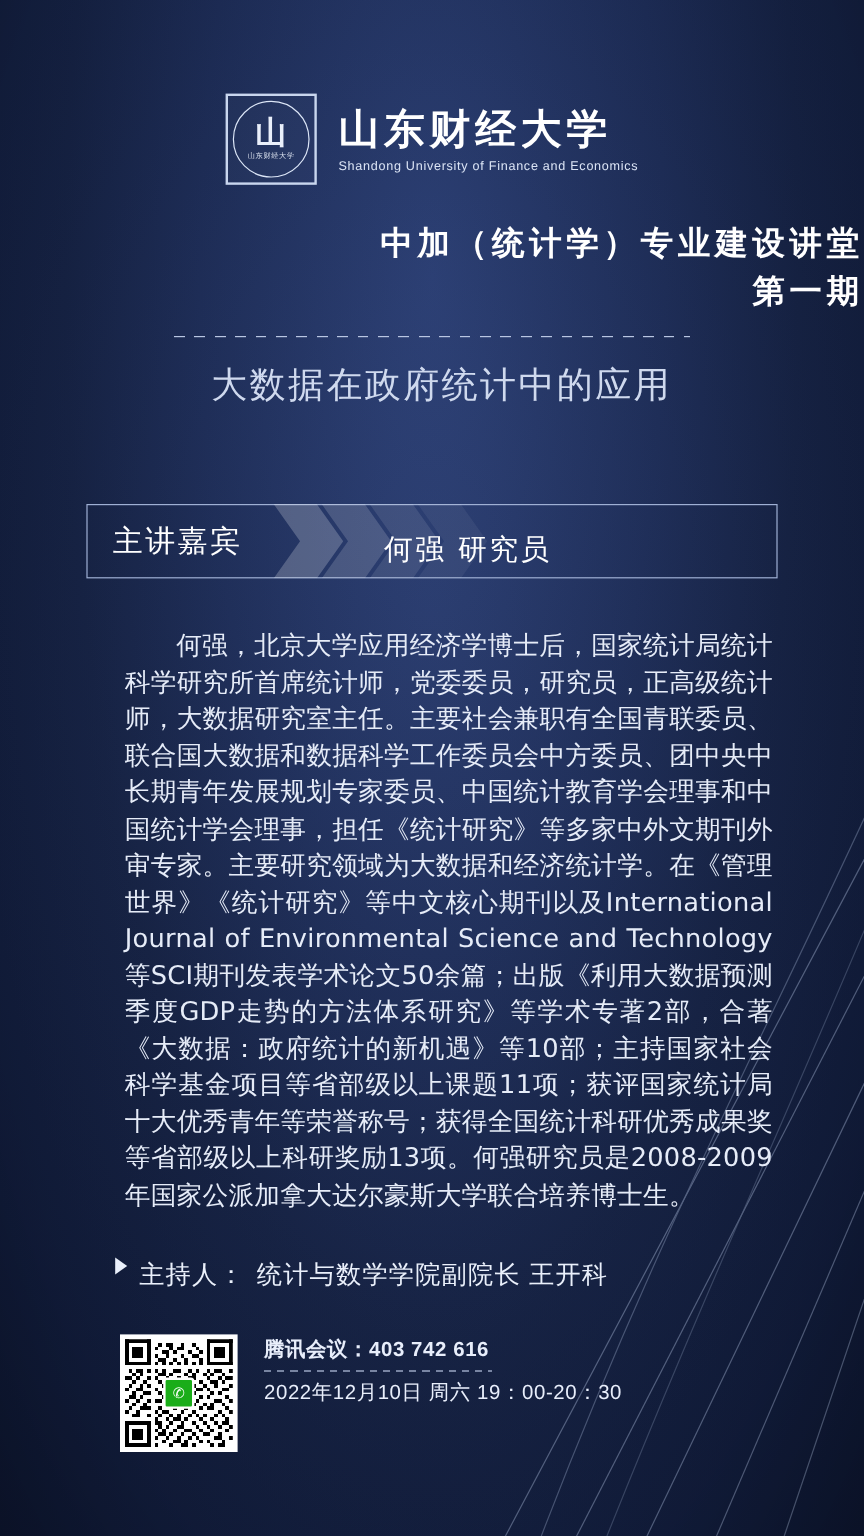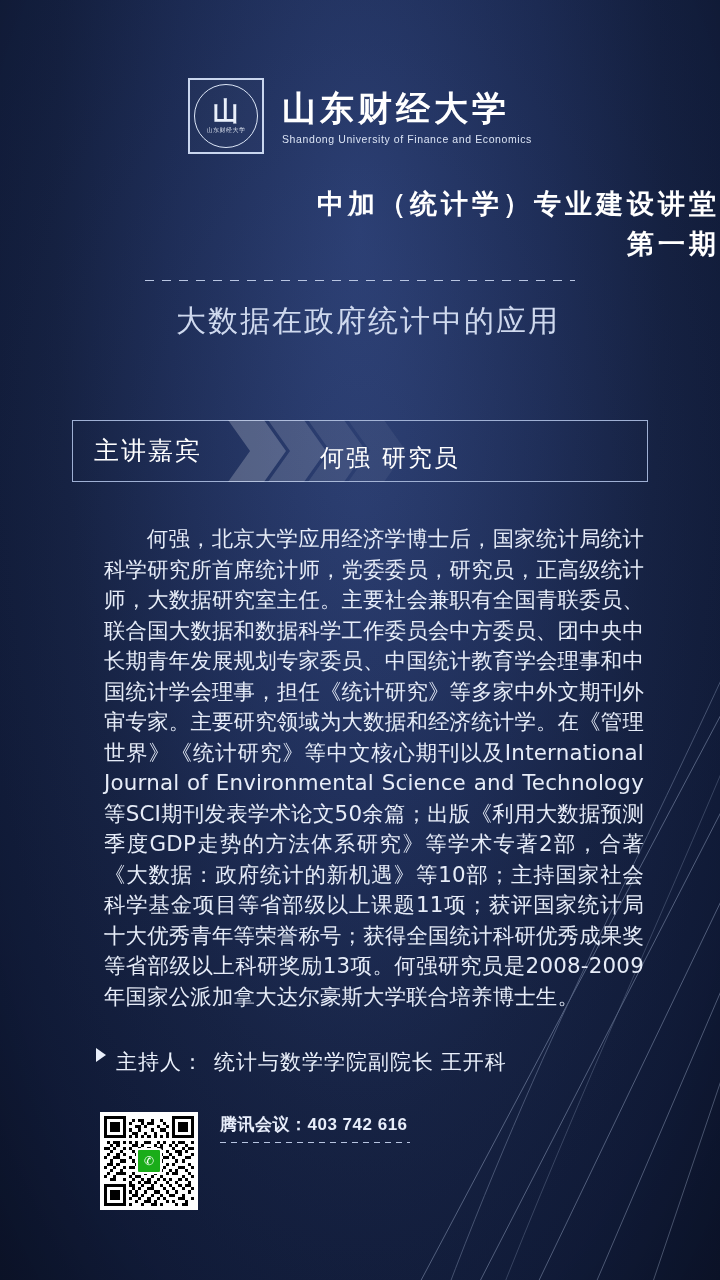--- a/index.html
+++ b/index.html
@@ -567,17 +567,18 @@
             <rect x="23" y="28" width="1" height="1"></rect>
               <rect x="25" y="28" width="2" height="1"></rect>
           </g>
         </svg>
         <div class="qr-logo">✆</div>
       </div>
 
       <div class="meeting">
         <div class="bold">腾讯会议：403 742 616</div>
         <div class="mdash"></div>
+        <div>2022年12月10日 周六 19：00-20：30</div>
       </div>
     </div>
 
   </div>
 </div>
 
 </body></html>

